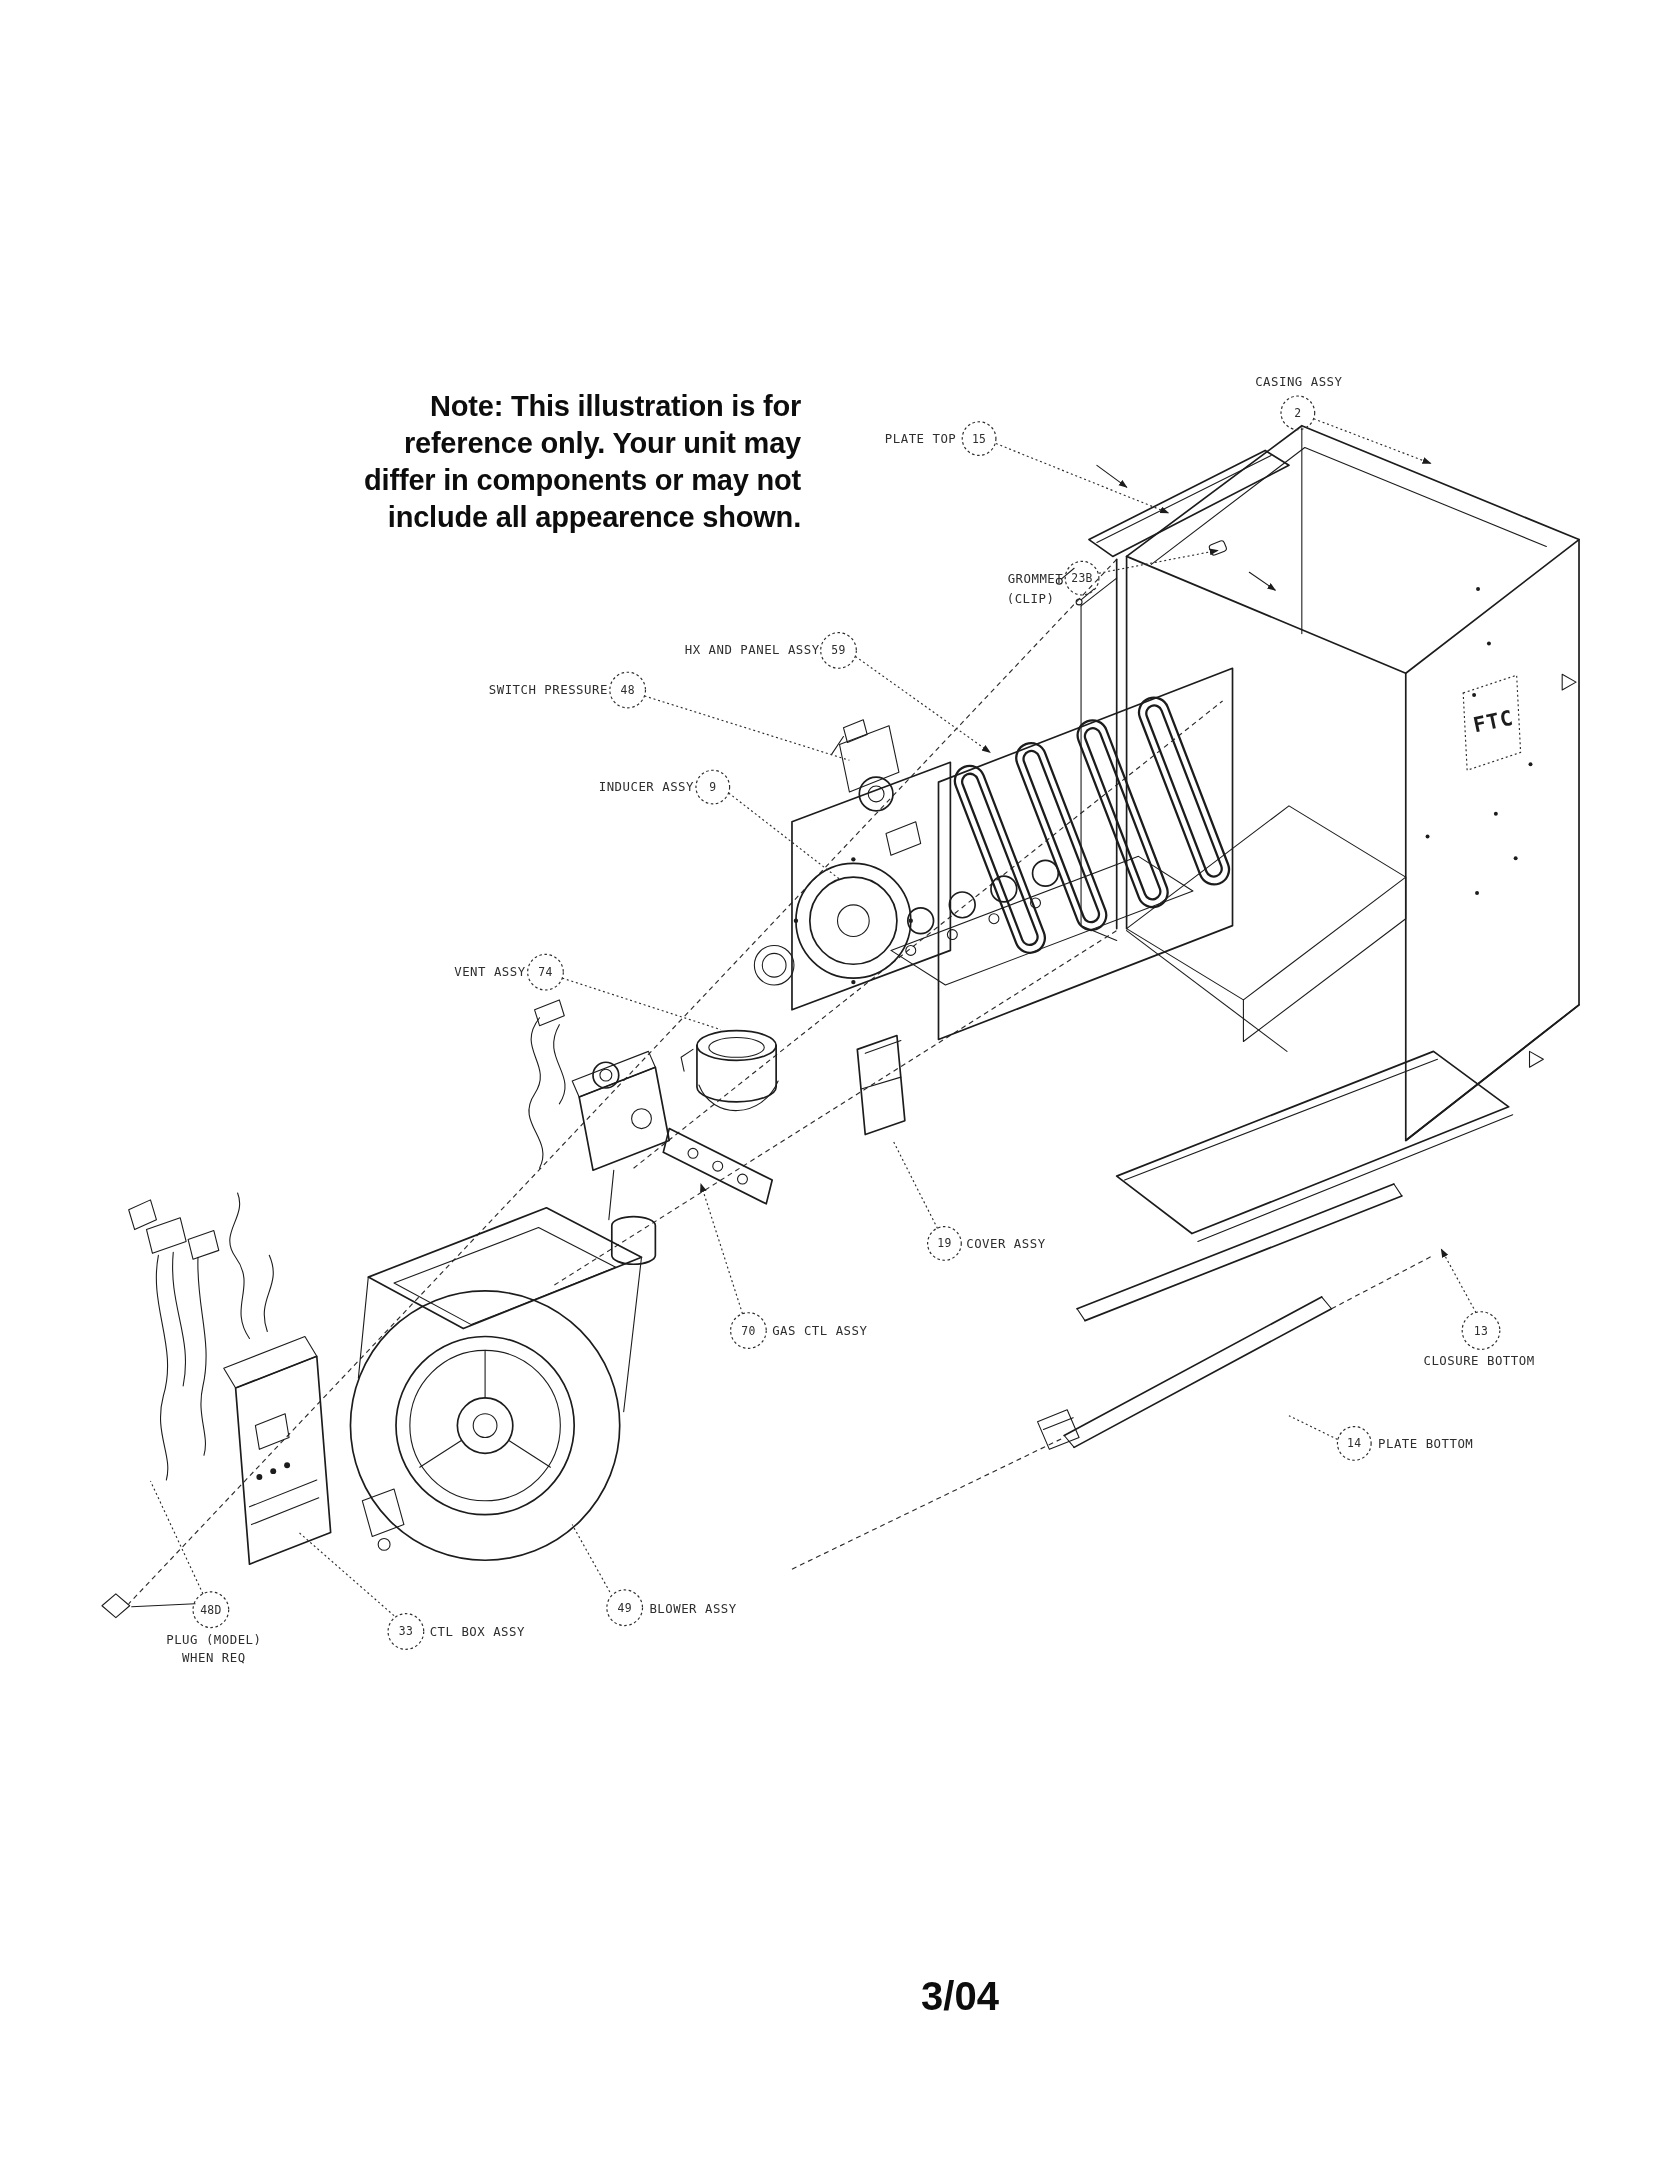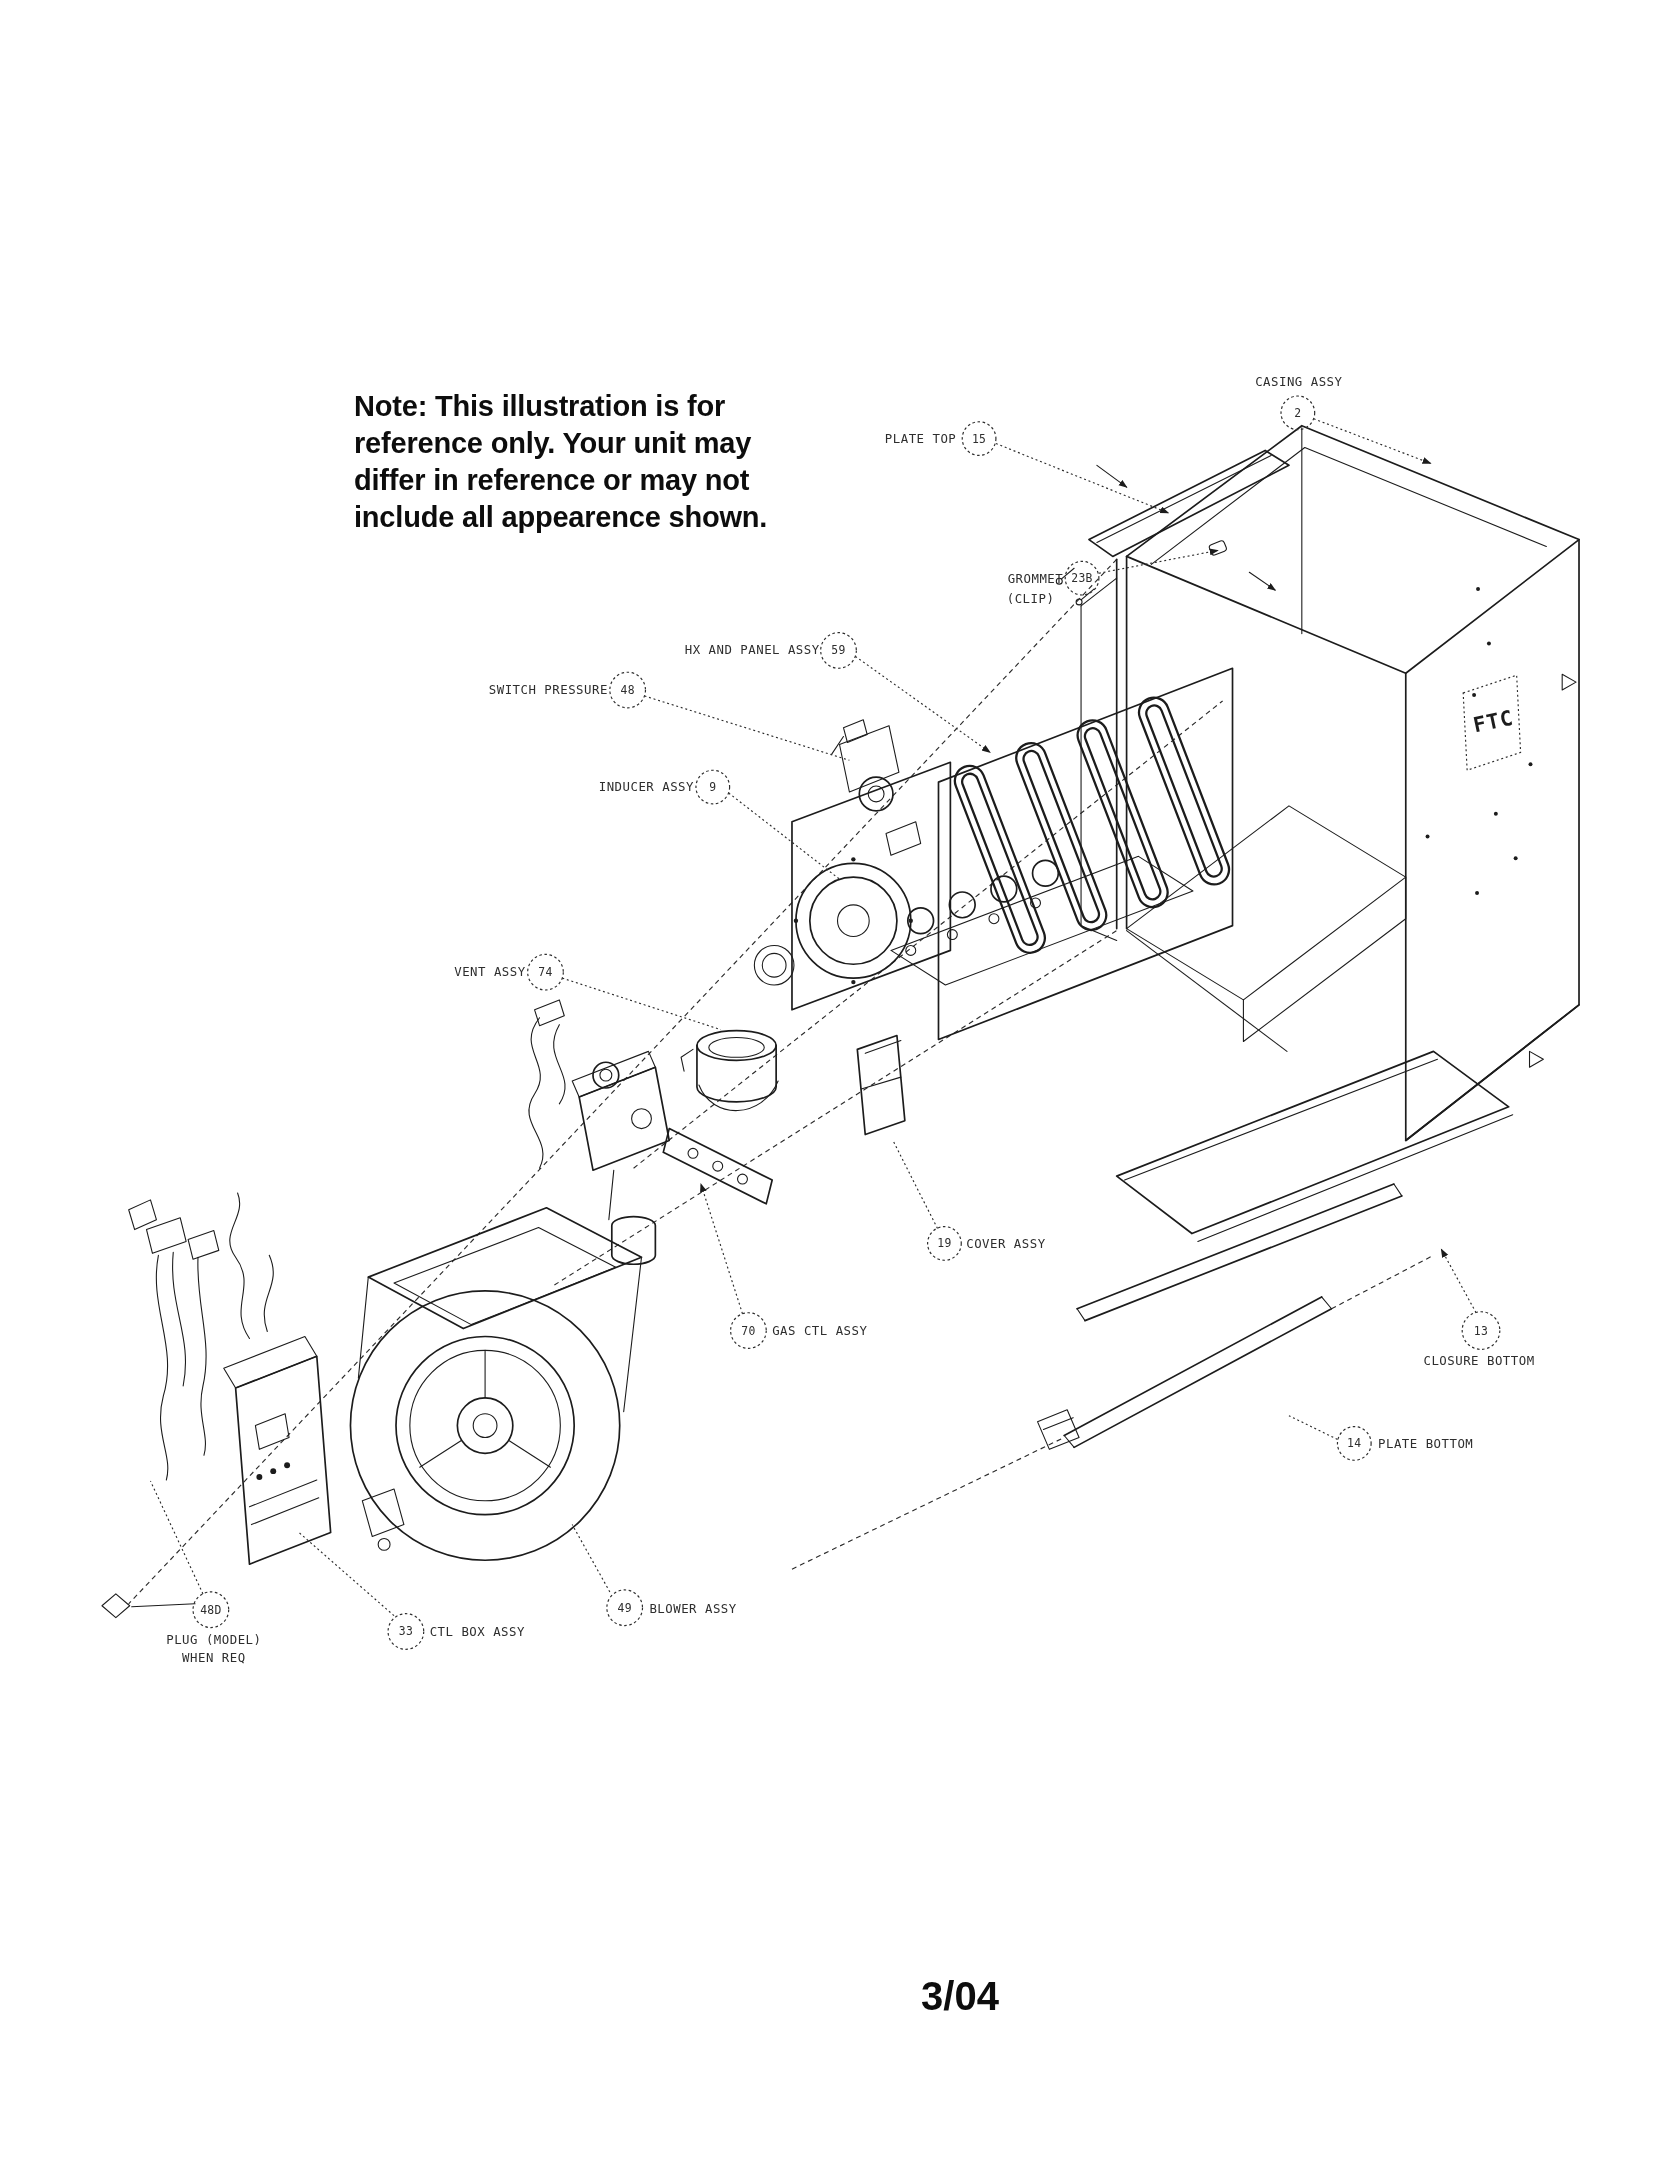--- a/index.html
+++ b/index.html
@@ -1,24 +1,25 @@
 <!DOCTYPE html>
 <html><head>
 <meta charset="utf-8">
 <style>
   html,body { margin:0; padding:0; background:#ffffff; }
   .page {
     position:relative; width:1679px; height:2178px; background:#ffffff;
     font-family:"Liberation Sans", sans-serif; overflow:hidden; color:#111;
   }
   .note {
-    position:absolute; left:354px; top:388px; width:475px;
+    position:absolute; left:326px; top:388px; width:475px;
     font-family:"Liberation Sans", sans-serif;
     font-size:29px; line-height:37px; font-weight:bold; color:#0d0d0d;
     letter-spacing:-0.2px;
+    text-align:right;
   }
   .footer-date {
     position:absolute; left:871px; top:1974px; width:178px; text-align:center;
     font-family:"Liberation Sans", sans-serif;
     font-size:40px; font-weight:bold; color:#0d0d0d;
   }
   svg.diagram { position:absolute; left:0; top:0; }
   
   .s   { fill:none; stroke:#1c1c1c; stroke-width:1.7; stroke-linejoin:round; stroke-linecap:round; }
   .s2  { fill:none; stroke:#1c1c1c; stroke-width:2.3; stroke-linejoin:round; stroke-linecap:round; }
@@ -41,21 +42,21 @@
   .co { fill:none; stroke:#2e2e2e; stroke-width:1.2; stroke-dasharray:2.6 2.6; }
 </style>
 </head>
 <body>
 
 <div class="page">
 
   <div class="note">
     <div>Note: This illustration is for</div>
     <div>reference only. Your unit may</div>
-    <div>differ in reference or may not</div>
+    <div>differ in components or may not</div>
     <div>include all appearence shown.</div>
   </div>
 
   <svg class="diagram" width="1679" height="2178" viewBox="0 0 1696 2200">
     <defs>
       <marker id="arr" markerWidth="9" markerHeight="8" refX="7" refY="3" orient="auto">
         <path d="M0,0 L8,3 L0,6 z" fill="#1c1c1c"></path>
       </marker>
     </defs>
 

